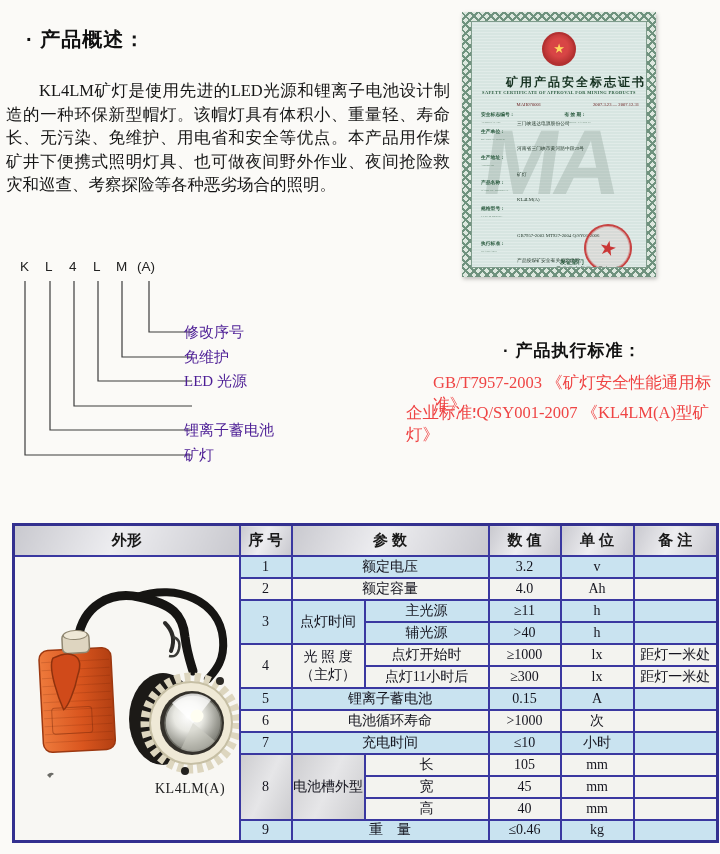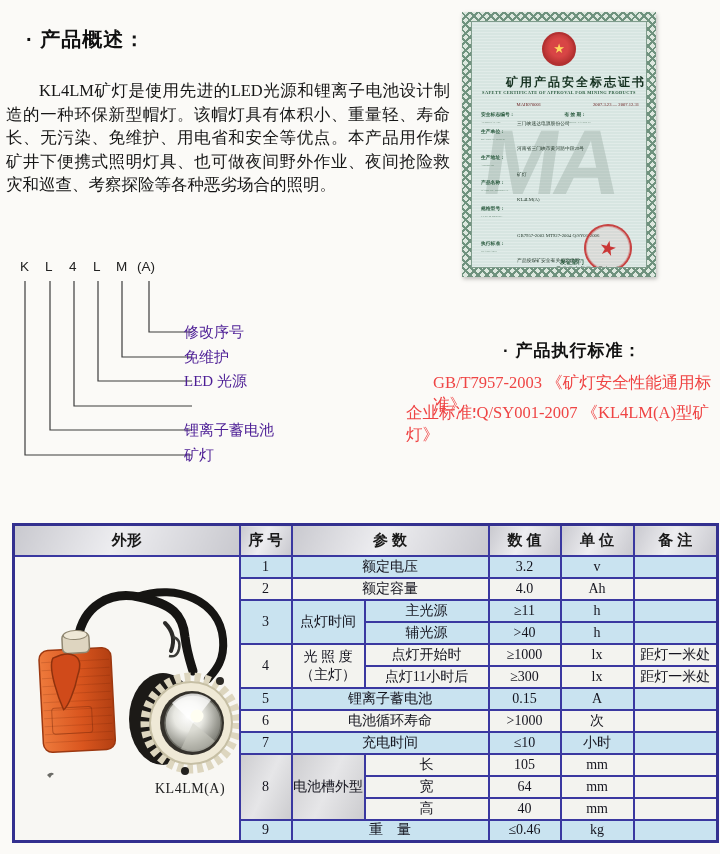--- a/index.html
+++ b/index.html
@@ -326,21 +326,21 @@
     <tr class="row-white">
       <td rowspan="3" class="cell-gray">8</td>
       <td rowspan="3" class="cell-gray pregroup">电池槽外型</td>
       <td>长</td>
       <td>105</td>
       <td>mm</td>
       <td></td>
     </tr>
     <tr class="row-white">
       <td>宽</td>
-      <td>64</td>
+      <td>45</td>
       <td>mm</td>
       <td></td>
     </tr>
     <tr class="row-white">
       <td>高</td>
       <td>40</td>
       <td>mm</td>
       <td></td>
     </tr>
     <tr class="row-blue">

